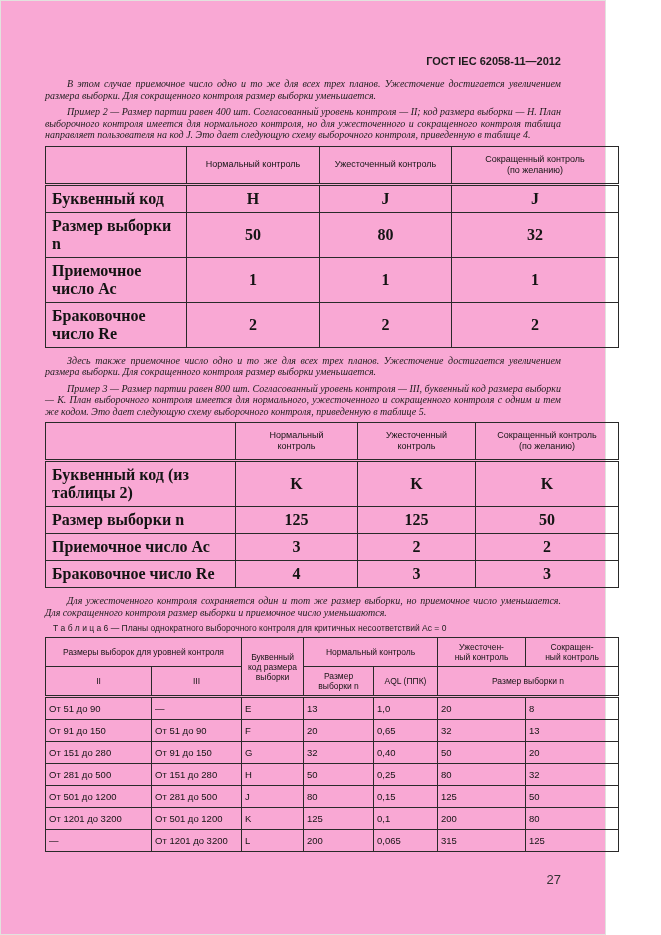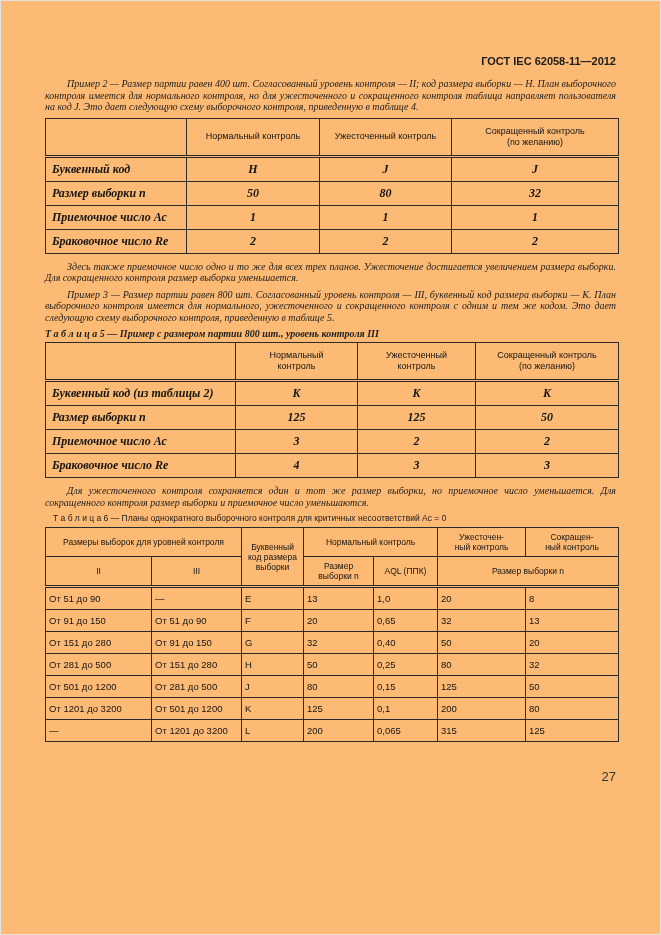--- a/index.html
+++ b/index.html
@@ -1,48 +1,49 @@
 <!DOCTYPE html>
 <html><head>
 <meta charset="utf-8">
 <style>
   html,body{margin:0;padding:0;}
   body{width:661px;height:935px;background:#ffffff;font-family:"Liberation Serif",serif;position:relative;}
-  .page{position:absolute;left:0;top:0;width:661px;height:935px;background:#fdba74;
+  .page{position:absolute;left:0;top:0;width:606px;height:935px;background:#f9a8d4;
         border:1px solid #e2e2de;box-sizing:border-box;padding:54px 44px 0 44px;color:#1c1c1c;}
   .doc-header{font-family:"Liberation Sans",sans-serif;font-weight:700;font-size:11px;
         text-align:right;margin:0 0 11px 0;}
   p.body{font-size:10px;font-style:italic;line-height:11.5px;text-align:justify;
         text-indent:22px;margin:0 0 5px 0;}
   p.roman{font-style:normal;}
   .heading{font-size:10.5px;line-height:12px;margin:6px 0 3px 0;text-indent:22px;}
   .caption{font-size:10px;font-weight:700;font-style:italic;margin:3px 0 3px 0;}
   .caption6{font-family:"Liberation Sans",sans-serif;font-size:8.5px;margin:3px 0 4px 8px;color:#222;}
   table{border-collapse:collapse;width:100%;table-layout:fixed;color:#141414;}
   .t45{margin:0 0 7px 0;}
   .t45 th{font-family:"Liberation Sans",sans-serif;font-weight:400;font-size:9px;line-height:11px;
         border:1px solid #2a2a2a;padding:7px 6px;text-align:center;vertical-align:middle;white-space:pre-line;}
-  .t45 td{font-size:12px;font-weight:700;font-style:italic;border:1px solid #2a2a2a;
+  .t45 td{font-size:16px;font-weight:700;border:1px solid #2a2a2a;
         padding:4px 6px;text-align:center;}
   .t45 tbody td:first-child{text-align:left;}
   .t45 tbody tr:first-child td{border-top:3px double #2a2a2a;}
-  .t6{margin:0 0 27px 0;font-family:"Liberation Sans",sans-serif;}
+  .t6{margin:0 0 20px 0;font-family:"Liberation Sans",sans-serif;}
   .t6 th{font-weight:400;font-size:8.5px;line-height:10px;border:1px solid #2a2a2a;
         padding:4px 3px;text-align:center;vertical-align:middle;white-space:pre-line;}
   .t6 td{font-size:9.5px;border:1px solid #2a2a2a;padding:5px 3px;}
   .t6 tbody tr:first-child td{border-top:3px double #2a2a2a;}
   .page-number{font-family:"Liberation Sans",sans-serif;font-size:13px;text-align:right;color:#333;}
 </style>
 </head>
 <body>
 
 <div class="page">
 
   <div class="doc-header">ГОСТ IEC 62058-11—2012</div>
 
+  <p class="body">В этом случае приемочное число одно и то же для всех трех планов. Ужесточение достигается увеличением размера выборки. Для сокращенного контроля размер выборки уменьшается.</p>
   <p class="body">Пример 2 — Размер партии равен 400 шт. Согласованный уровень контроля — II; код размера выборки — Н. План выборочного контроля имеется для нормального контроля, но для ужесточенного и сокращенного контроля таблица направляет пользователя на код J. Это дает следующую схему выборочного контроля, приведенную в таблице 4.</p>
 
   <table class="t45">
     <colgroup>
       <col style="width:141px">
         <col style="width:133px">
         <col style="width:132px">
         <col style="width:167px">
     </colgroup>
     <thead>
@@ -78,21 +79,20 @@
           <td>2</td>
           <td>2</td>
           <td>2</td>
         </tr>
       </tbody>
   </table>
 
   <p class="body">Здесь также приемочное число одно и то же для всех трех планов. Ужесточение достигается увеличением размера выборки. Для сокращенного контроля размер выборки уменьшается.</p>
   <p class="body">Пример 3 — Размер партии равен 800 шт. Согласованный уровень контроля — III, буквенный код размера выборки — К. План выборочного контроля имеется для нормального, ужесточенного и сокращенного контроля с одним и тем же кодом. Это дает следующую схему выборочного контроля, приведенную в таблице 5.</p>
 
-  <div class="caption">Т а б л и ц а 5 — Пример с размером партии 800 шт., уровень контроля III</div>
   <table class="t45">
     <colgroup>
       <col style="width:190px">
         <col style="width:122px">
         <col style="width:118px">
         <col style="width:143px">
     </colgroup>
     <thead>
       <tr>
         <th></th>

